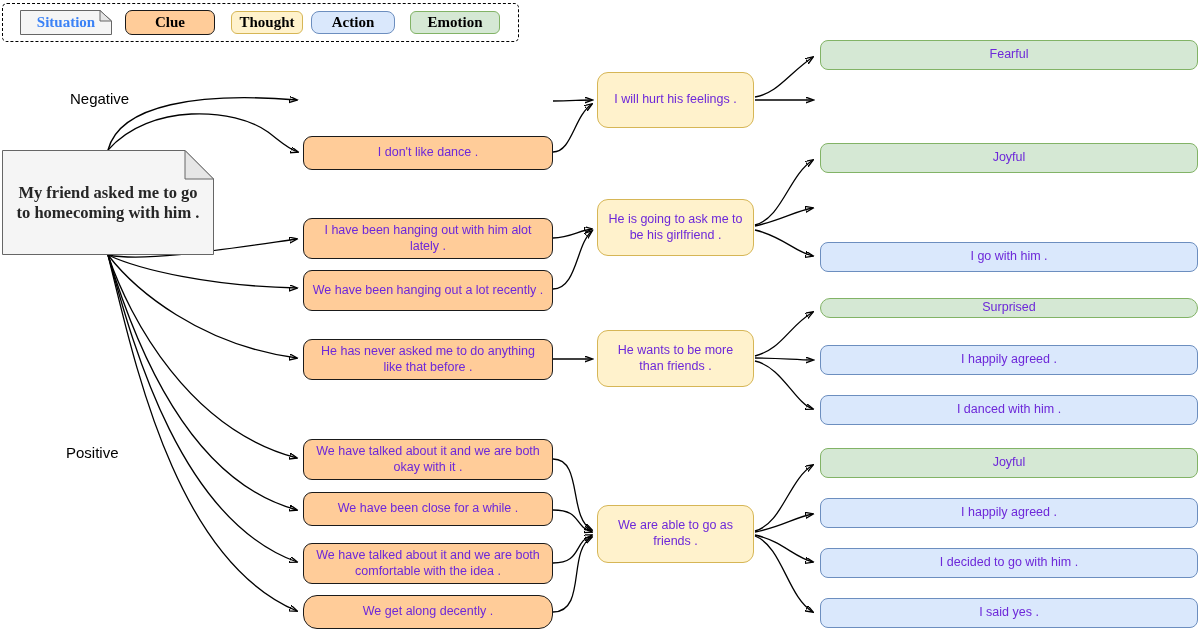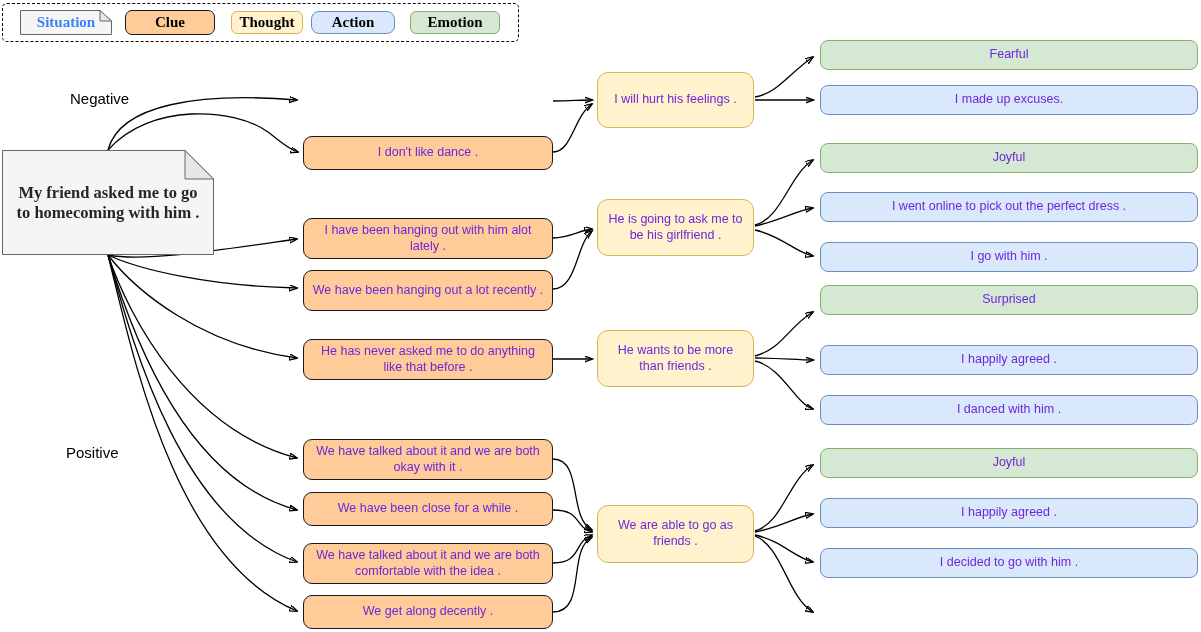--- a/index.html
+++ b/index.html
@@ -114,32 +114,31 @@
     <div class="note-text">My friend asked me to go to homecoming with him .</div>
   </div>
 
   <div class="node clue" style="left:303px;top:136px;width:250px;height:34px;">I don't  like dance .</div>
   <div class="node clue" style="left:303px;top:218px;width:250px;height:41px;">I have been hanging out with him alot lately .</div>
   <div class="node clue" style="left:303px;top:270px;width:250px;height:41px;">We have been hanging out a lot recently .</div>
   <div class="node clue" style="left:303px;top:339px;width:250px;height:41px;">He has never asked me to do anything like that before .</div>
   <div class="node clue" style="left:303px;top:439px;width:250px;height:41px;">We have talked about it and we are both okay with it .</div>
   <div class="node clue" style="left:303px;top:492px;width:250px;height:34px;">We have been close for a while .</div>
   <div class="node clue" style="left:303px;top:543px;width:250px;height:41px;">We have talked about it and we are both comfortable with the idea .</div>
-  <div class="node clue" style="left:303px;top:595px;width:250px;height:34px;">We get along decently .</div>
+  <div class="node clue" style="left:303px;top:595px;width:250px;height:34px;border-radius:14px;">We get along decently .</div>
 
   <div class="node thought one-line" style="left:597px;top:72px;width:157px;height:56px;">I will hurt his feelings .</div>
   <div class="node thought" style="left:597px;top:199px;width:157px;height:57px;">He is going to ask me to be his girlfriend .</div>
   <div class="node thought" style="left:597px;top:330px;width:157px;height:57px;">He wants to be more than friends .</div>
   <div class="node thought" style="left:597px;top:505px;width:157px;height:58px;">We are able to go as friends .</div>
 
   <div class="node emotion" style="left:820px;top:40px;width:378px;height:30px;">Fearful</div>
-  <div class="node action" style="left:820px;top:85px;width:378px;height:30px;">I made up excuses.</div>
   <div class="node emotion" style="left:820px;top:143px;width:378px;height:30px;">Joyful</div>
-  <div class="node action" style="left:820px;top:192px;width:378px;height:30px;">I went online to pick out the perfect dress .</div>
   <div class="node action" style="left:820px;top:242px;width:378px;height:30px;">I go with him .</div>
-  <div class="node emotion" style="left:820px;top:285px;width:378px;height:30px;">Surprised</div>
+  <div class="node emotion" style="left:820px;top:298px;width:378px;height:20px;border-radius:15px;">Surprised</div>
   <div class="node action" style="left:820px;top:345px;width:378px;height:30px;">I happily agreed .</div>
   <div class="node action" style="left:820px;top:395px;width:378px;height:30px;">I danced with him .</div>
   <div class="node emotion" style="left:820px;top:448px;width:378px;height:30px;">Joyful</div>
   <div class="node action" style="left:820px;top:498px;width:378px;height:30px;">I happily agreed .</div>
   <div class="node action" style="left:820px;top:548px;width:378px;height:30px;">I decided to go with him .</div>
+  <div class="node action" style="left:820px;top:598px;width:378px;height:30px;">I said yes .</div>
 
 </div>
 
 </body></html>

